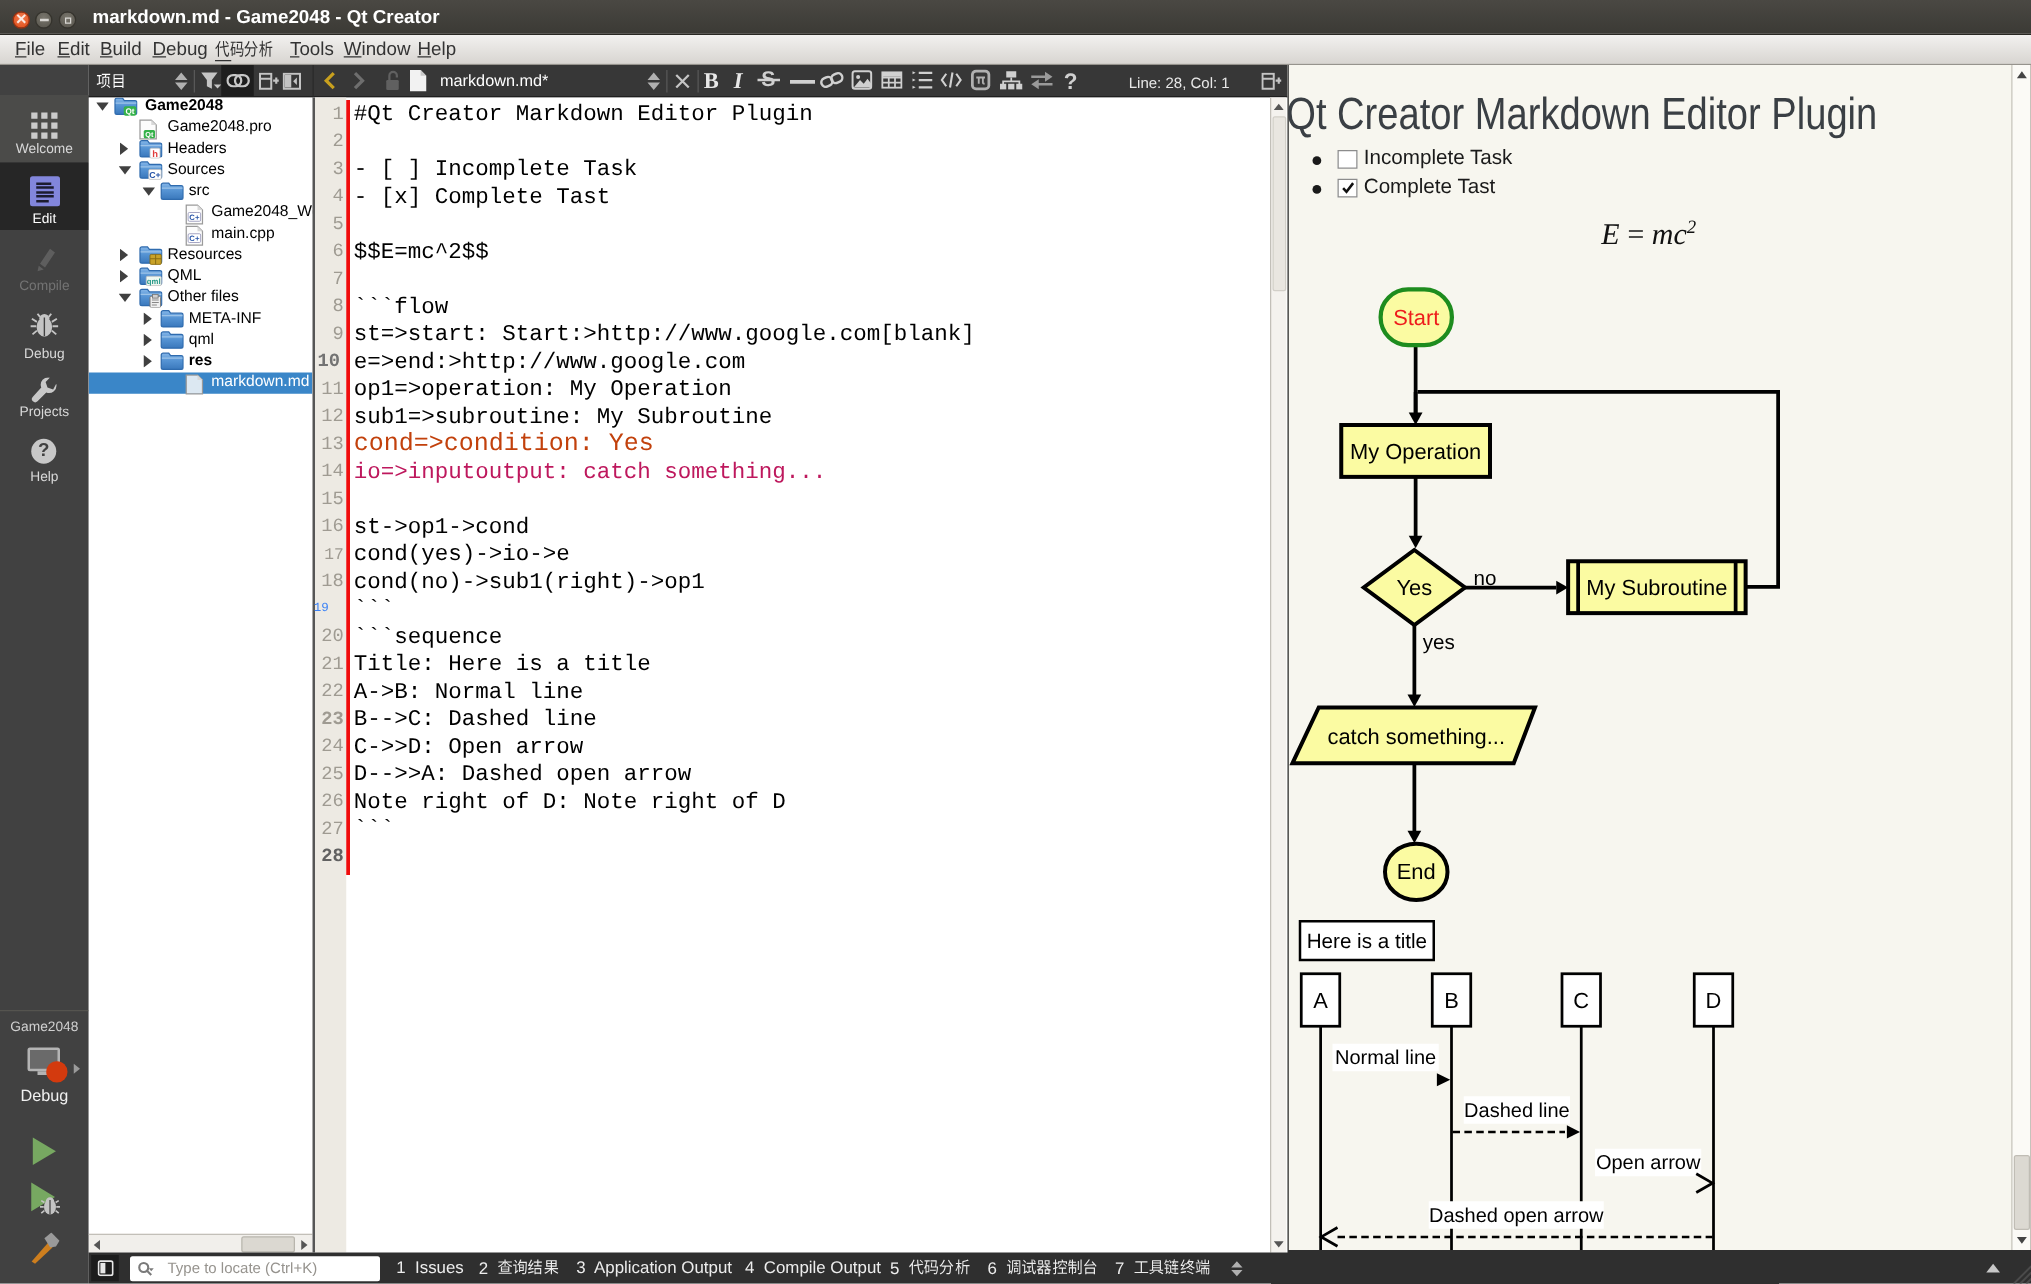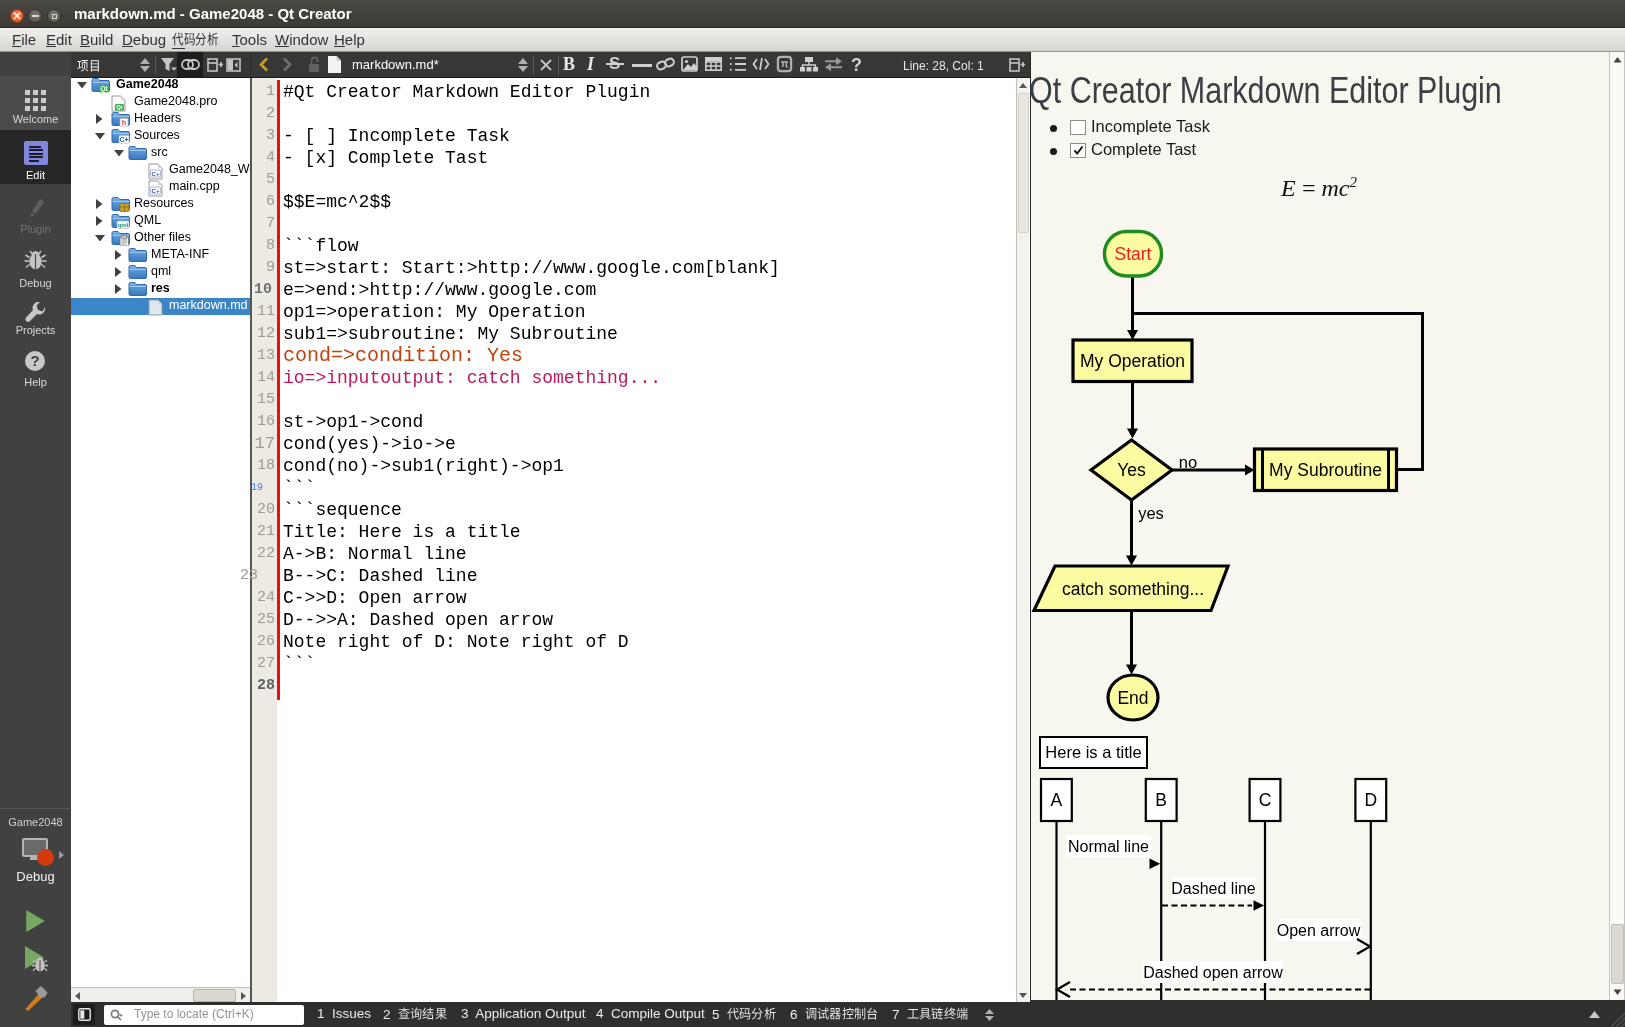--- a/index.html
+++ b/index.html
@@ -53,21 +53,21 @@
 <div class="abs" style="left:24px;top:141px;width:24px;height:24px;border-radius:2px;background:#8286dc"></div>
 <div class="abs" style="left:29px;top:145.5px;width:12px;height:2px;background:#1c1c30"></div>
 <div class="abs" style="left:29px;top:149.1px;width:14px;height:2px;background:#1c1c30"></div>
 <div class="abs" style="left:29px;top:152.7px;width:14px;height:2px;background:#1c1c30"></div>
 <div class="abs" style="left:29px;top:156.3px;width:14px;height:2px;background:#1c1c30"></div>
 <div class="abs" style="left:29px;top:159.9px;width:10px;height:2px;background:#1c1c30"></div>
 <div class="abs" style="left:0;top:169px;width:71px;text-align:center;font-size:11px;color:#fff">Edit</div>
 <svg class="abs" style="left:25px;top:196px" width="22" height="22" viewBox="0 0 22 22">
     <path d="M7 15 L15 3 L19 6 L11 18 Z M6 16.5 L10 19.5 L5 21 Z" fill="#5e5e5e"></path>
   </svg>
-<div class="abs" style="left:0;top:223px;width:71px;text-align:center;font-size:11px;color:#737373">Plugin</div>
+<div class="abs" style="left:0;top:223px;width:71px;text-align:center;font-size:11px;color:#737373">Compile</div>
 <svg class="abs" style="left:23px;top:248px" width="25" height="24" viewBox="0 0 25 24">
     <g stroke="#c4c4c4" stroke-width="1.5">
       <path d="M6.5 9.5 L2.5 7 M6 13 H1.5 M6.5 16.5 L3 19.5 M18.5 9.5 L22.5 7 M19 13 H23.5 M18.5 16.5 L22 19.5"></path>
       <path d="M9 5.5 L7 3 M16 5.5 L18 3"></path>
     </g>
     <ellipse cx="12.5" cy="13.5" rx="6.2" ry="7.8" fill="#c4c4c4"></ellipse>
     <path d="M12.5 3.2 a4.2 4.2 0 0 1 4.2 4.2 H8.3 a4.2 4.2 0 0 1 4.2 -4.2 Z" fill="#c4c4c4"></path>
     <path d="M12.5 6 V21" stroke="#414141" stroke-width="1.1"></path>
   </svg>
 <div class="abs" style="left:0;top:277px;width:71px;text-align:center;font-size:11px;color:#d8d8d8">Debug</div>
@@ -378,33 +378,33 @@
 <div class="abs" style="left:283px;top:301px;height:22px;line-height:22px;white-space:pre;font-family:'Liberation Mono',monospace;font-size:18px;color:#000">op1=&gt;operation: My Operation</div>
 <div class="abs" style="left:251px;top:323px;width:24px;height:22px;line-height:22px;text-align:right;font-family:'Liberation Mono',monospace;font-size:15px;font-weight:normal;color:#9f9b92">12</div>
 <div class="abs" style="left:283px;top:323px;height:22px;line-height:22px;white-space:pre;font-family:'Liberation Mono',monospace;font-size:18px;color:#000">sub1=&gt;subroutine: My Subroutine</div>
 <div class="abs" style="left:251px;top:345px;width:24px;height:22px;line-height:22px;text-align:right;font-family:'Liberation Mono',monospace;font-size:15px;font-weight:normal;color:#9f9b92">13</div>
 <div class="abs" style="left:283px;top:345px;height:22px;line-height:22px;white-space:pre;font-family:'Liberation Mono',monospace;font-size:20px;color:#c2410c">cond=&gt;condition: Yes</div>
 <div class="abs" style="left:251px;top:367px;width:24px;height:22px;line-height:22px;text-align:right;font-family:'Liberation Mono',monospace;font-size:15px;font-weight:normal;color:#9f9b92">14</div>
 <div class="abs" style="left:283px;top:367px;height:22px;line-height:22px;white-space:pre;font-family:'Liberation Mono',monospace;font-size:18px;color:#be185d">io=&gt;inputoutput: catch something...</div>
 <div class="abs" style="left:251px;top:389px;width:24px;height:22px;line-height:22px;text-align:right;font-family:'Liberation Mono',monospace;font-size:15px;font-weight:normal;color:#9f9b92">15</div>
 <div class="abs" style="left:251px;top:411px;width:24px;height:22px;line-height:22px;text-align:right;font-family:'Liberation Mono',monospace;font-size:15px;font-weight:normal;color:#9f9b92">16</div>
 <div class="abs" style="left:283px;top:411px;height:22px;line-height:22px;white-space:pre;font-family:'Liberation Mono',monospace;font-size:18px;color:#000">st-&gt;op1-&gt;cond</div>
-<div class="abs" style="left:251px;top:433px;width:24px;height:22px;line-height:22px;text-align:right;font-family:'Liberation Mono',monospace;font-size:17px;font-weight:normal;color:#9f9b92">17</div>
+<div class="abs" style="left:251px;top:433px;width:24px;height:22px;line-height:22px;text-align:right;font-family:'Liberation Mono',monospace;font-size:13px;font-weight:normal;color:#9f9b92">17</div>
 <div class="abs" style="left:283px;top:433px;height:22px;line-height:22px;white-space:pre;font-family:'Liberation Mono',monospace;font-size:18px;color:#000">cond(yes)-&gt;io-&gt;e</div>
 <div class="abs" style="left:251px;top:455px;width:24px;height:22px;line-height:22px;text-align:right;font-family:'Liberation Mono',monospace;font-size:15px;font-weight:normal;color:#9f9b92">18</div>
 <div class="abs" style="left:283px;top:455px;height:22px;line-height:22px;white-space:pre;font-family:'Liberation Mono',monospace;font-size:18px;color:#000">cond(no)-&gt;sub1(right)-&gt;op1</div>
 <div class="abs" style="left:251px;top:477px;width:24px;height:22px;line-height:22px;text-align:left;font-family:'Liberation Mono',monospace;font-size:10px;font-weight:normal;color:#3b82f6">19</div>
 <div class="abs" style="left:283px;top:477px;height:22px;line-height:22px;white-space:pre;font-family:'Liberation Mono',monospace;font-size:18px;color:#000">```</div>
 <div class="abs" style="left:251px;top:499px;width:24px;height:22px;line-height:22px;text-align:right;font-family:'Liberation Mono',monospace;font-size:15px;font-weight:normal;color:#9f9b92">20</div>
 <div class="abs" style="left:283px;top:499px;height:22px;line-height:22px;white-space:pre;font-family:'Liberation Mono',monospace;font-size:18px;color:#000">```sequence</div>
 <div class="abs" style="left:251px;top:521px;width:24px;height:22px;line-height:22px;text-align:right;font-family:'Liberation Mono',monospace;font-size:15px;font-weight:normal;color:#9f9b92">21</div>
 <div class="abs" style="left:283px;top:521px;height:22px;line-height:22px;white-space:pre;font-family:'Liberation Mono',monospace;font-size:18px;color:#000">Title: Here is a title</div>
 <div class="abs" style="left:251px;top:543px;width:24px;height:22px;line-height:22px;text-align:right;font-family:'Liberation Mono',monospace;font-size:15px;font-weight:normal;color:#9f9b92">22</div>
 <div class="abs" style="left:283px;top:543px;height:22px;line-height:22px;white-space:pre;font-family:'Liberation Mono',monospace;font-size:18px;color:#000">A-&gt;B: Normal line</div>
-<div class="abs" style="left:234px;top:565px;width:24px;height:22px;line-height:22px;text-align:right;font-family:'Liberation Mono',monospace;font-size:15px;font-weight:normal;color:#9f9b92">23</div>
+<div class="abs" style="left:251px;top:565px;width:24px;height:22px;line-height:22px;text-align:right;font-family:'Liberation Mono',monospace;font-size:15px;font-weight:bold;color:#9f9b92">23</div>
 <div class="abs" style="left:283px;top:565px;height:22px;line-height:22px;white-space:pre;font-family:'Liberation Mono',monospace;font-size:18px;color:#000">B--&gt;C: Dashed line</div>
 <div class="abs" style="left:251px;top:587px;width:24px;height:22px;line-height:22px;text-align:right;font-family:'Liberation Mono',monospace;font-size:15px;font-weight:normal;color:#9f9b92">24</div>
 <div class="abs" style="left:283px;top:587px;height:22px;line-height:22px;white-space:pre;font-family:'Liberation Mono',monospace;font-size:18px;color:#000">C-&gt;&gt;D: Open arrow</div>
 <div class="abs" style="left:251px;top:609px;width:24px;height:22px;line-height:22px;text-align:right;font-family:'Liberation Mono',monospace;font-size:15px;font-weight:normal;color:#9f9b92">25</div>
 <div class="abs" style="left:283px;top:609px;height:22px;line-height:22px;white-space:pre;font-family:'Liberation Mono',monospace;font-size:18px;color:#000">D--&gt;&gt;A: Dashed open arrow</div>
 <div class="abs" style="left:251px;top:631px;width:24px;height:22px;line-height:22px;text-align:right;font-family:'Liberation Mono',monospace;font-size:15px;font-weight:normal;color:#9f9b92">26</div>
 <div class="abs" style="left:283px;top:631px;height:22px;line-height:22px;white-space:pre;font-family:'Liberation Mono',monospace;font-size:18px;color:#000">Note right of D: Note right of D</div>
 <div class="abs" style="left:251px;top:653px;width:24px;height:22px;line-height:22px;text-align:right;font-family:'Liberation Mono',monospace;font-size:15px;font-weight:normal;color:#9f9b92">27</div>
 <div class="abs" style="left:283px;top:653px;height:22px;line-height:22px;white-space:pre;font-family:'Liberation Mono',monospace;font-size:18px;color:#000">```</div>
 <div class="abs" style="left:251px;top:675px;width:24px;height:22px;line-height:22px;text-align:right;font-family:'Liberation Mono',monospace;font-size:15px;font-weight:bold;color:#616161">28</div>

